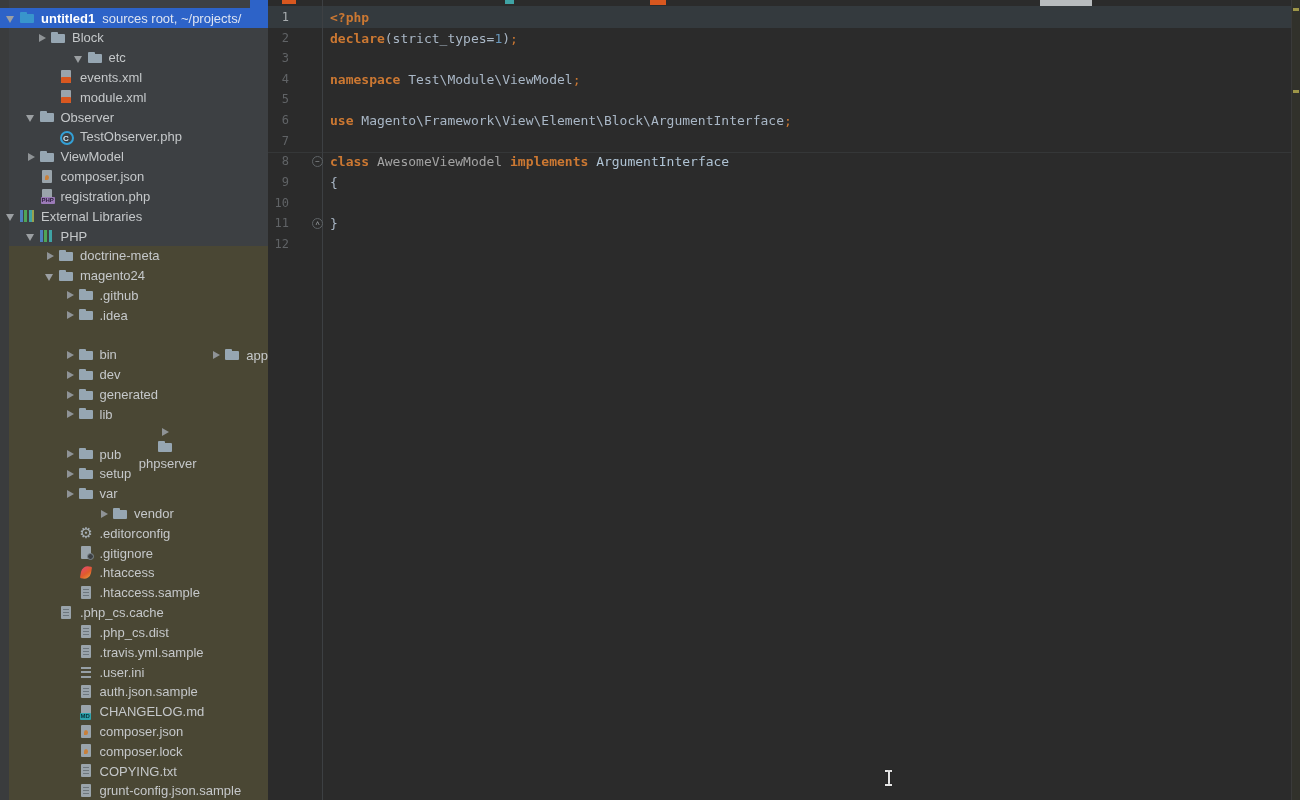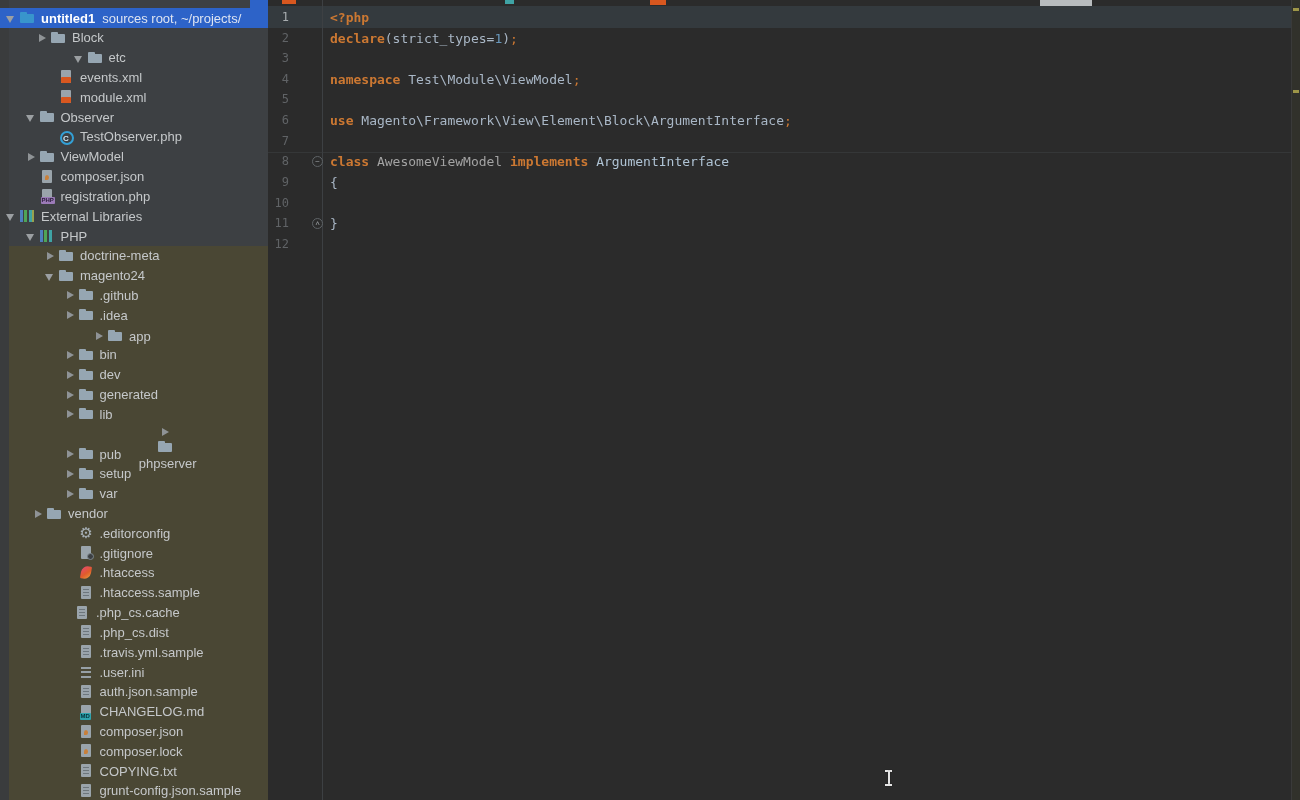--- a/index.html
+++ b/index.html
@@ -167,21 +167,21 @@
       <div class="row" style="top: 285.48px; padding-left: 62.5px;">
         <span class="arrow collapsed"></span>
         <span class="ic folder"></span>
         <span class="lbl">.github</span>
       </div>
       <div class="row" style="top: 305.3px; padding-left: 62.5px;">
         <span class="arrow collapsed"></span>
         <span class="ic folder"></span>
         <span class="lbl">.idea</span>
       </div>
-      <div class="row" style="top: 326px; padding-left: 92px;">
+      <div class="row" style="top: 345px; padding-left: 92px; justify-content: flex-end;">
         <span class="arrow collapsed"></span>
         <span class="ic folder"></span>
         <span class="lbl">app</span>
       </div>
       <div class="row" style="top: 344.94px; padding-left: 62.5px;">
         <span class="arrow collapsed"></span>
         <span class="ic folder"></span>
         <span class="lbl">bin</span>
       </div>
       <div class="row" style="top: 364.76px; padding-left: 62.5px;">
@@ -212,21 +212,21 @@
       <div class="row" style="top: 463.86px; padding-left: 62.5px;">
         <span class="arrow collapsed"></span>
         <span class="ic folder"></span>
         <span class="lbl">setup</span>
       </div>
       <div class="row" style="top: 483.68px; padding-left: 62.5px;">
         <span class="arrow collapsed"></span>
         <span class="ic folder"></span>
         <span class="lbl">var</span>
       </div>
-      <div class="row" style="top: 503.5px; padding-left: 31px;">
+      <div class="row" style="top: 503.5px; padding-left: 97px;">
         <span class="arrow collapsed"></span>
         <span class="ic folder"></span>
         <span class="lbl">vendor</span>
       </div>
       <div class="row" style="top: 523.32px; padding-left: 62.5px;">
         <span class="arrow none"></span>
         <span class="ic gear"></span>
         <span class="lbl">.editorconfig</span>
       </div>
       <div class="row" style="top: 543.14px; padding-left: 62.5px;">
@@ -237,21 +237,21 @@
       <div class="row" style="top: 562.96px; padding-left: 62.5px;">
         <span class="arrow none"></span>
         <span class="ic htaccess"></span>
         <span class="lbl">.htaccess</span>
       </div>
       <div class="row" style="top: 582.78px; padding-left: 62.5px;">
         <span class="arrow none"></span>
         <span class="ic text-file"></span>
         <span class="lbl">.htaccess.sample</span>
       </div>
-      <div class="row" style="top: 602.6px; padding-left: 43px; margin-left: 16px;">
+      <div class="row" style="top: 602.6px; padding-left: 43px;">
         <span class="arrow none"></span>
         <span class="ic text-file"></span>
         <span class="lbl">.php_cs.cache</span>
       </div>
       <div class="row" style="top: 622.42px; padding-left: 62.5px;">
         <span class="arrow none"></span>
         <span class="ic text-file"></span>
         <span class="lbl">.php_cs.dist</span>
       </div>
       <div class="row" style="top: 642.24px; padding-left: 62.5px;">

